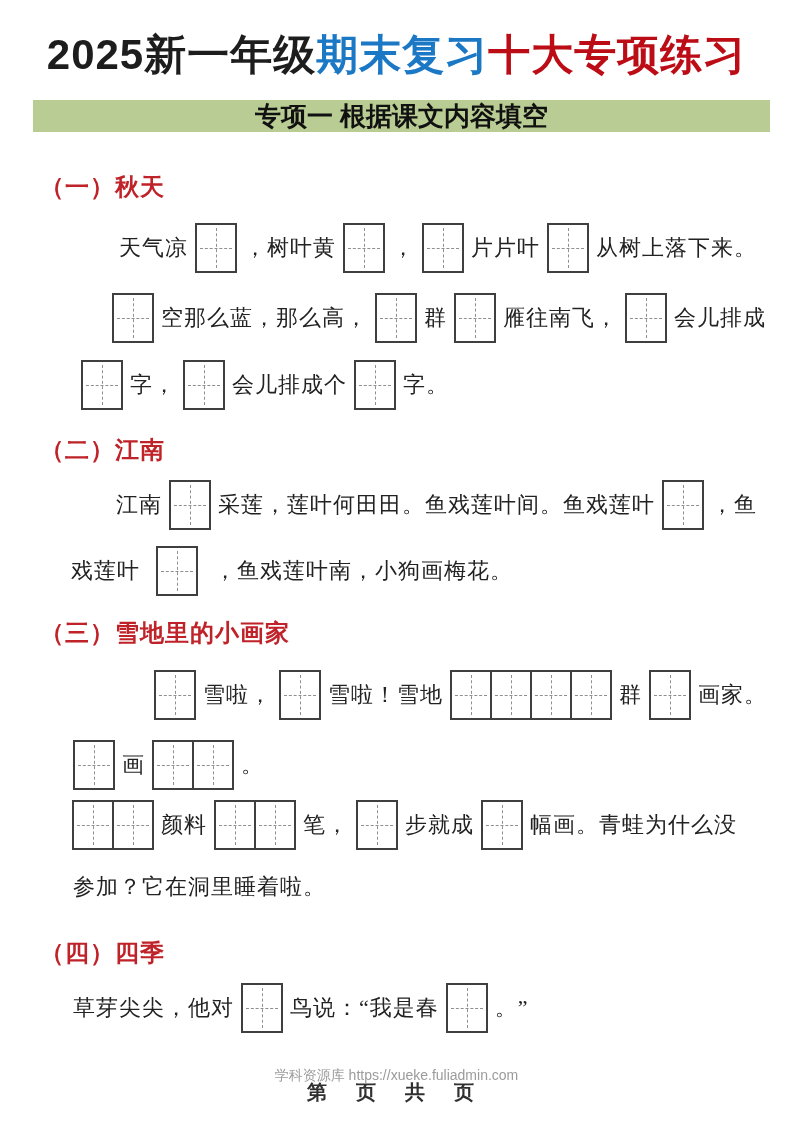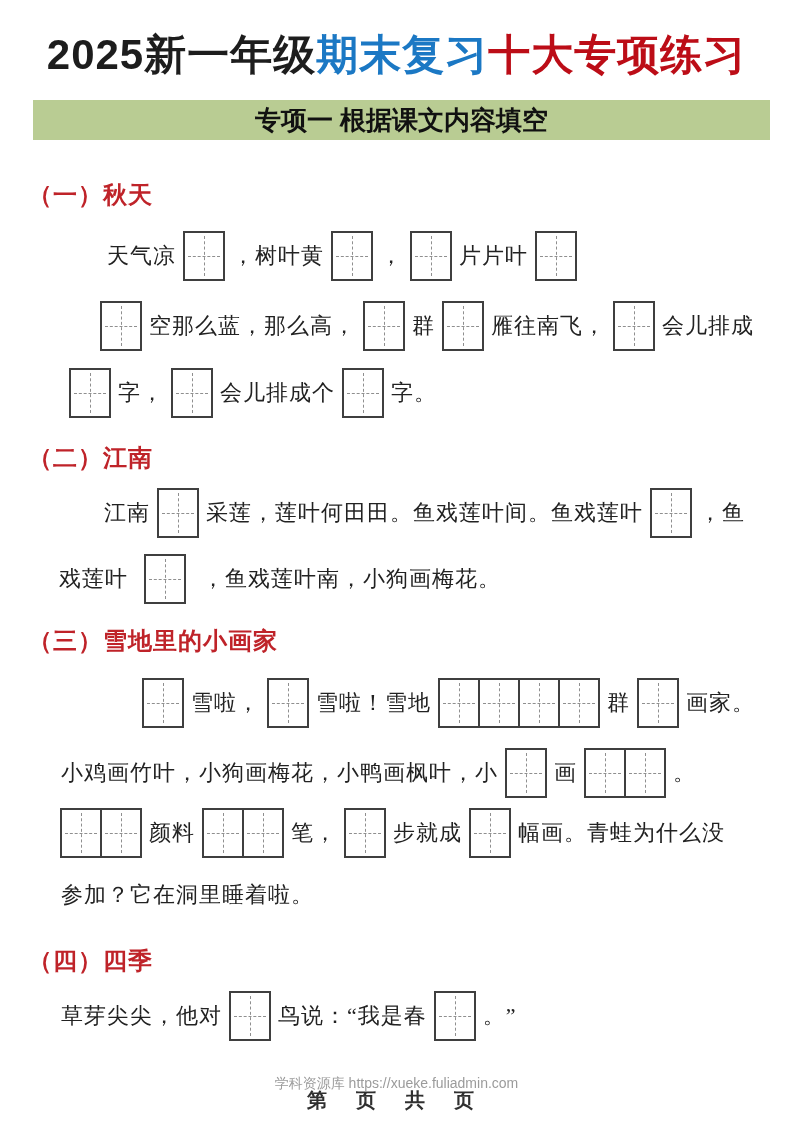--- a/index.html
+++ b/index.html
@@ -18,28 +18,28 @@
     text-align:center;
     font-family:"Liberation Sans", sans-serif;
     font-weight:700;
     font-size:42px;
     line-height:58px;
     letter-spacing:1px;
     white-space:nowrap;
   }
   .banner{
     margin:16px 0 0 33px;
-    width:737px;height:40px;
+    width:737px;height:32px;
     display:flex;align-items:center;justify-content:center;
     font-family:"Liberation Sans", sans-serif;
     font-weight:700;
     font-size:26px;
   }
   
-  .content{padding-left:28px;}
+  .content{padding-left:40px;}
   .sec-heading{
     font-size:24px;
     font-weight:700;
     line-height:30px;
     letter-spacing:1px;
   }
   .line{
     display:flex;
     align-items:center;
     gap:7px;
@@ -104,20 +104,21 @@
             <span class="tian-cell" style="border-color: rgb(63, 63, 63);"></span>
           </span>
           <span class="txt">，</span>
           <span class="tian-group">
             <span class="tian-cell" style="border-color: rgb(63, 63, 63);"></span>
           </span>
           <span class="txt">片片叶</span>
           <span class="tian-group">
             <span class="tian-cell" style="border-color: rgb(63, 63, 63);"></span>
           </span>
+          <span class="txt">从树上落下来。</span>
         </div>
         <div class="line" style="margin-left: 72px; margin-top: 10px; color: rgb(34, 34, 34);">
           <span class="tian-group">
             <span class="tian-cell" style="border-color: rgb(63, 63, 63);"></span>
           </span>
           <span class="txt">空那么蓝，那么高，</span>
           <span class="tian-group">
             <span class="tian-cell" style="border-color: rgb(63, 63, 63);"></span>
           </span>
           <span class="txt">群</span>
@@ -183,21 +184,20 @@
             <span class="tian-cell" style="border-color: rgb(63, 63, 63);"></span>
             <span class="tian-cell" style="border-color: rgb(63, 63, 63);"></span>
           </span>
           <span class="txt">群</span>
           <span class="tian-group">
             <span class="tian-cell" style="border-color: rgb(63, 63, 63);"></span>
           </span>
           <span class="txt">画家。</span>
         </div>
         <div class="line" style="margin-left: 33px; margin-top: 6px; color: rgb(34, 34, 34);">
-          <span class="txt">小鸡画竹叶，小狗画梅花，小鸭画枫叶，小</span>
           <span class="tian-group">
             <span class="tian-cell" style="border-color: rgb(63, 63, 63);"></span>
           </span>
           <span class="txt">画</span>
           <span class="tian-group">
             <span class="tian-cell" style="border-color: rgb(63, 63, 63);"></span>
             <span class="tian-cell" style="border-color: rgb(63, 63, 63);"></span>
           </span>
           <span class="txt">。</span>
         </div>

